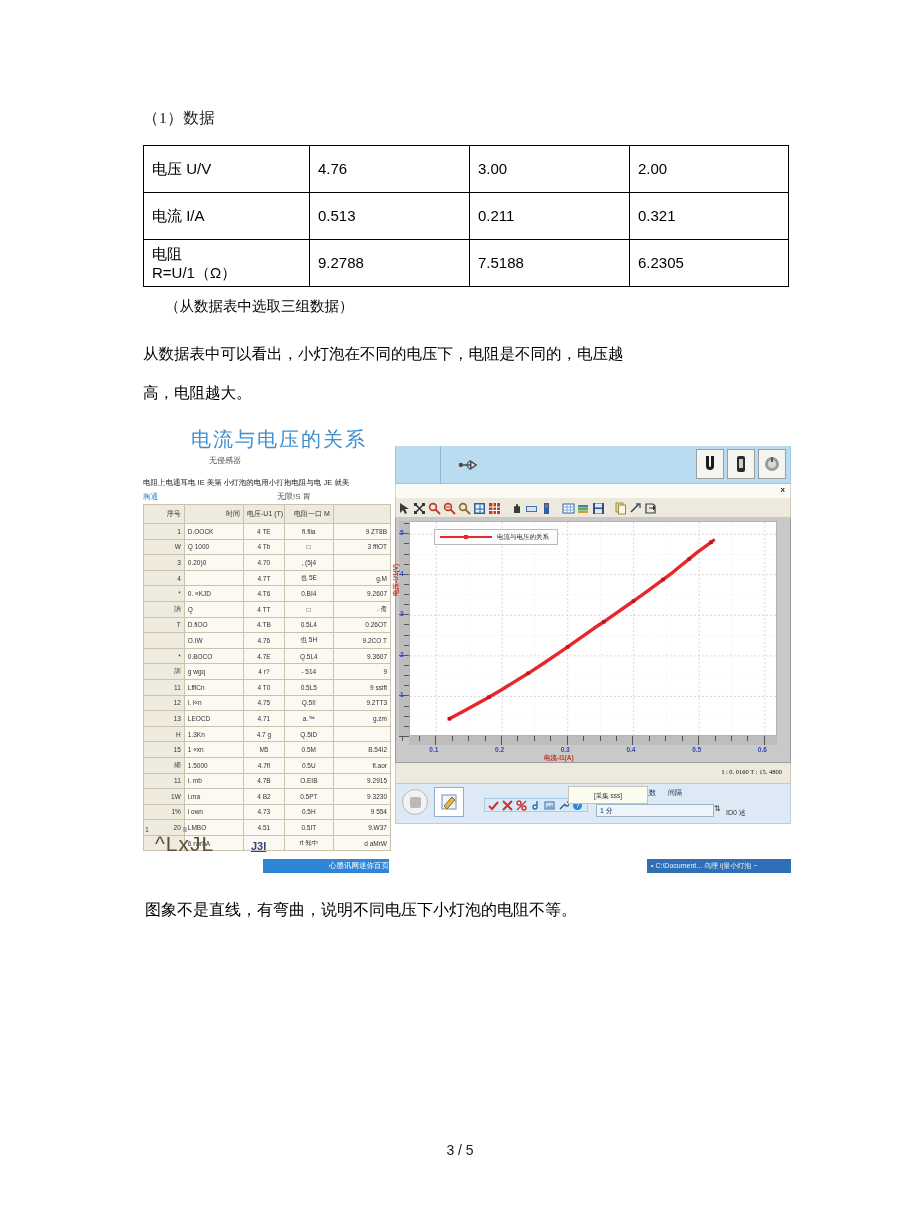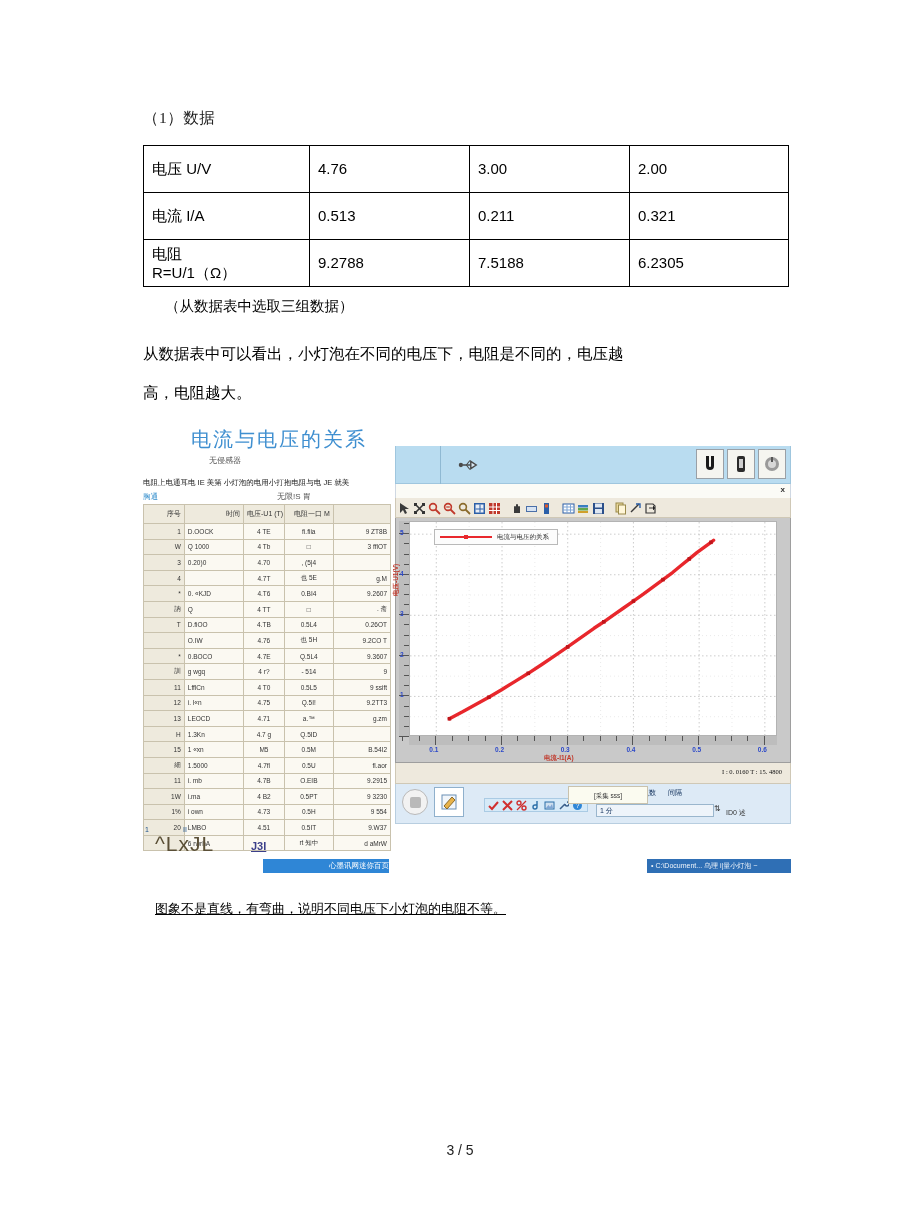--- a/index.html
+++ b/index.html
@@ -61,24 +61,23 @@
     line-height: 2.0;
     font-family: "Liberation Serif", serif;
   }
 
   .caption {
     font-size: 15.5px;
     margin: 8px 0 0 24px;
     font-family: "Liberation Serif", serif;
   }
   .after-caption {
-    font-size: 13px;
-    margin: 18px 0 0 12px;
+    font-size: 16px;
+    margin: 18px 0 0 2px;
     font-family: "Liberation Serif", serif;
-    text-decoration: underline;
   }
 
   .footer {
     position:absolute; left:0; top:1142px; width:920px;
     text-align:center;
     font-size:14px;
     font-family:"Liberation Sans", sans-serif;
     color:#222;
   }
 

